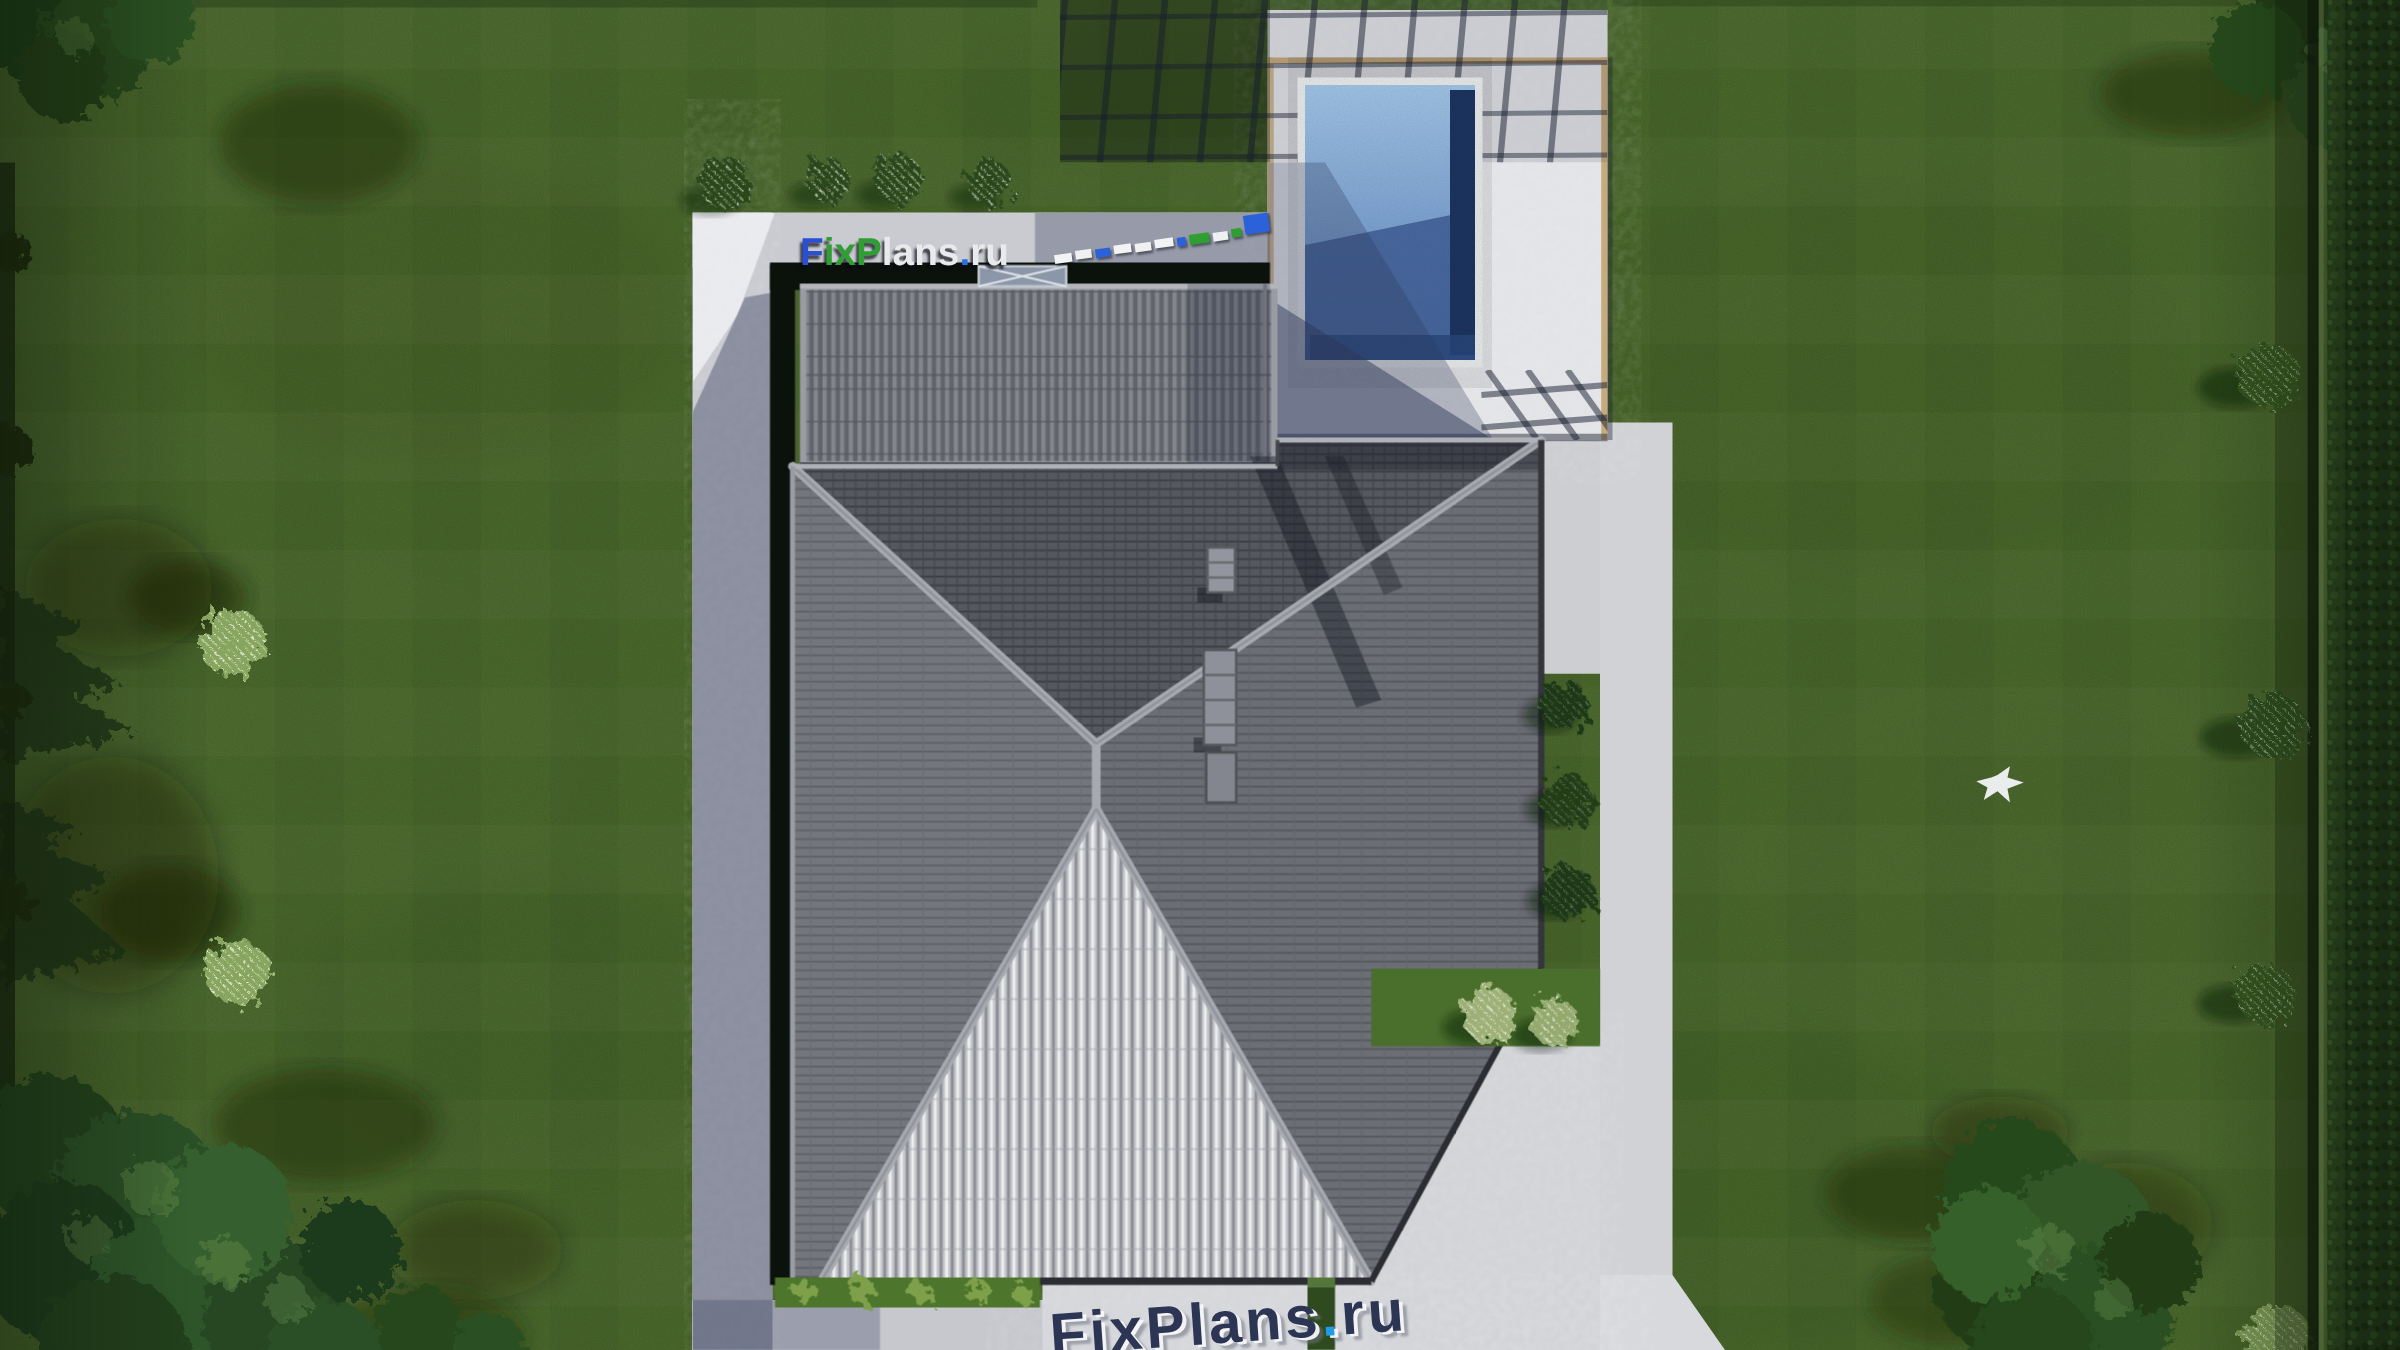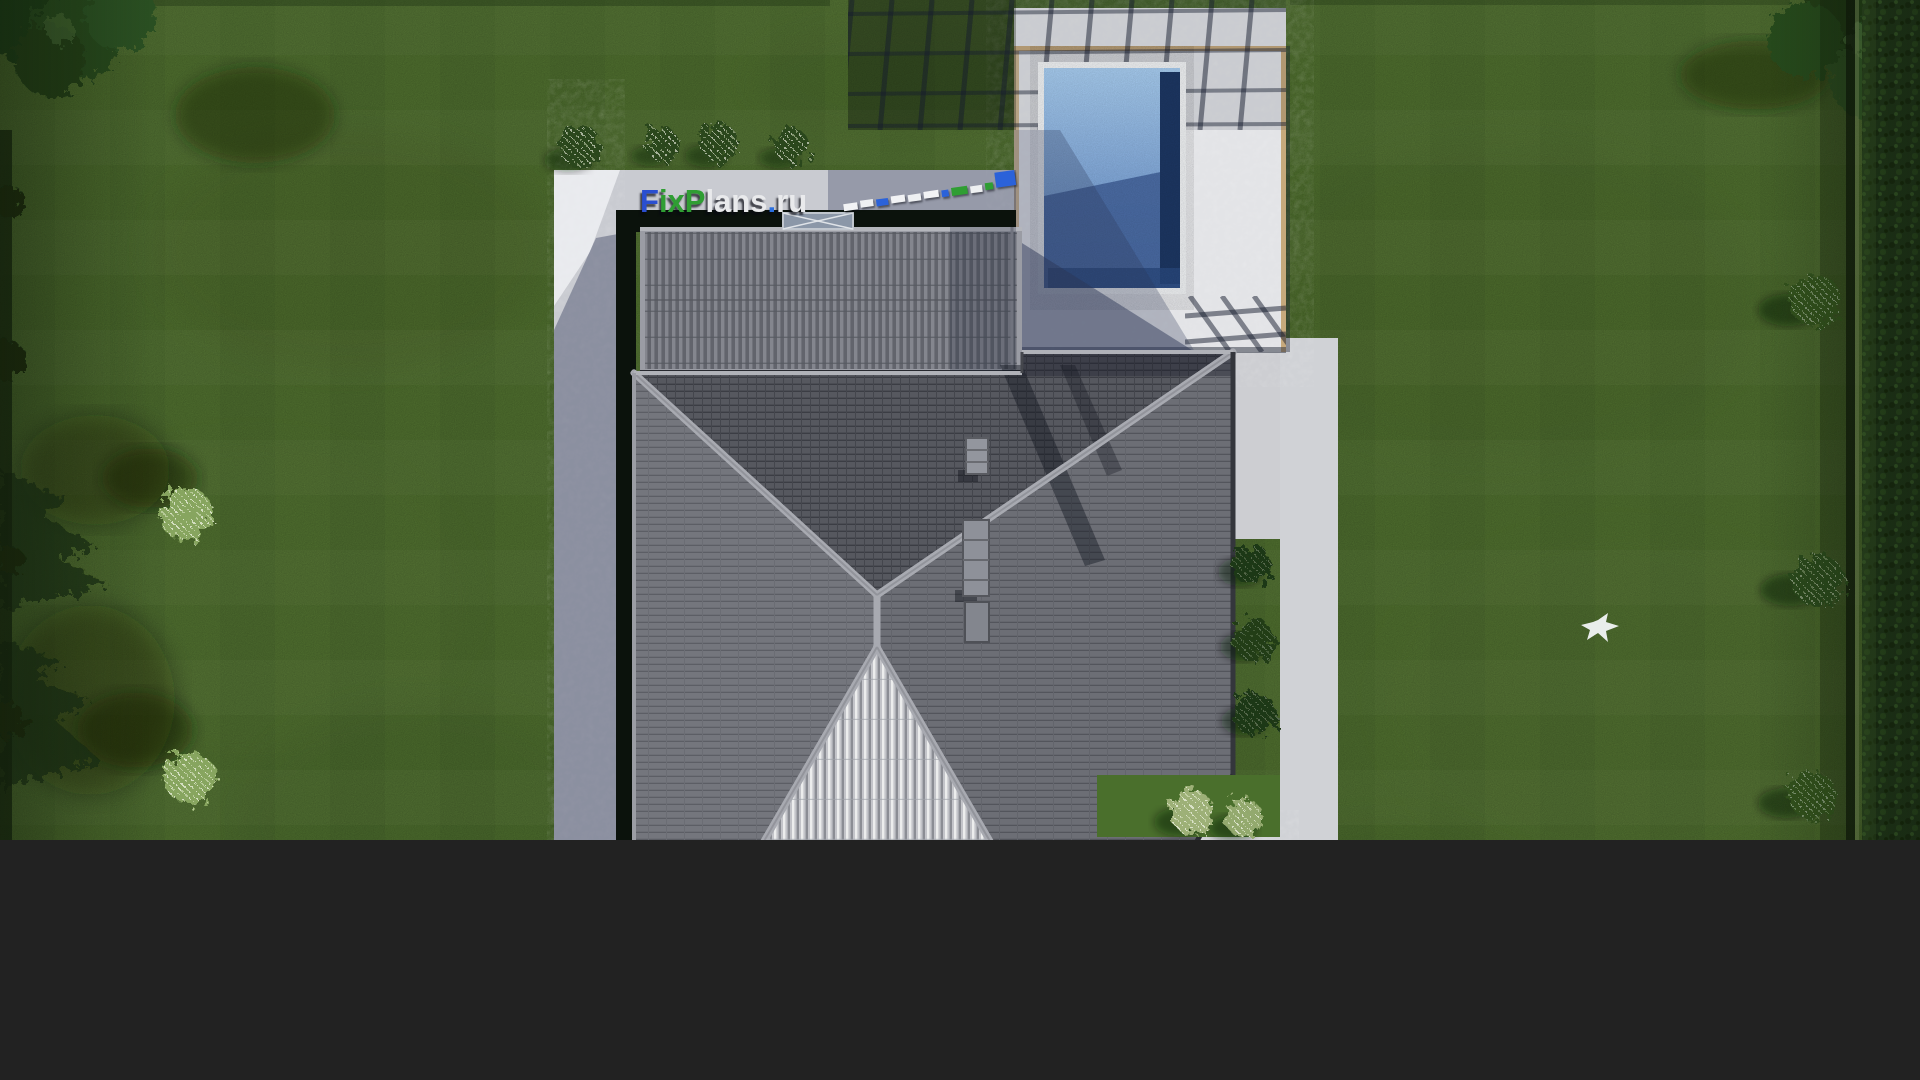--- a/index.html
+++ b/index.html
@@ -1,16 +1,16 @@
 <!DOCTYPE html>
 <html><head>
 <meta charset="utf-8">
 <style>
   html,body{margin:0;padding:0;background:#222;}
-  #stage{position:relative;width:1920px;height:840px;overflow:hidden;
+  #stage{position:relative;width:1920px;height:1080px;overflow:hidden;
          font-family:"Liberation Sans",sans-serif;background:#50702f;}
   #stage svg{position:absolute;left:0;top:0;}
   .wm-top{position:absolute;left:640px;top:184px;font-size:31px;font-weight:800;
           letter-spacing:0px;white-space:nowrap;
           text-shadow:-2px 3px 2px rgba(8,10,18,0.72);}
   .wm-top span{display:inline-block;}
   .wm-bottom{position:absolute;left:838px;top:1040px;font-size:47px;font-weight:800;
              letter-spacing:3px;white-space:nowrap;transform:rotate(-4deg);
              transform-origin:left top;
              text-shadow:3px 2px 0 rgba(248,248,250,0.95),6px 5px 2px rgba(110,115,128,0.55);}

